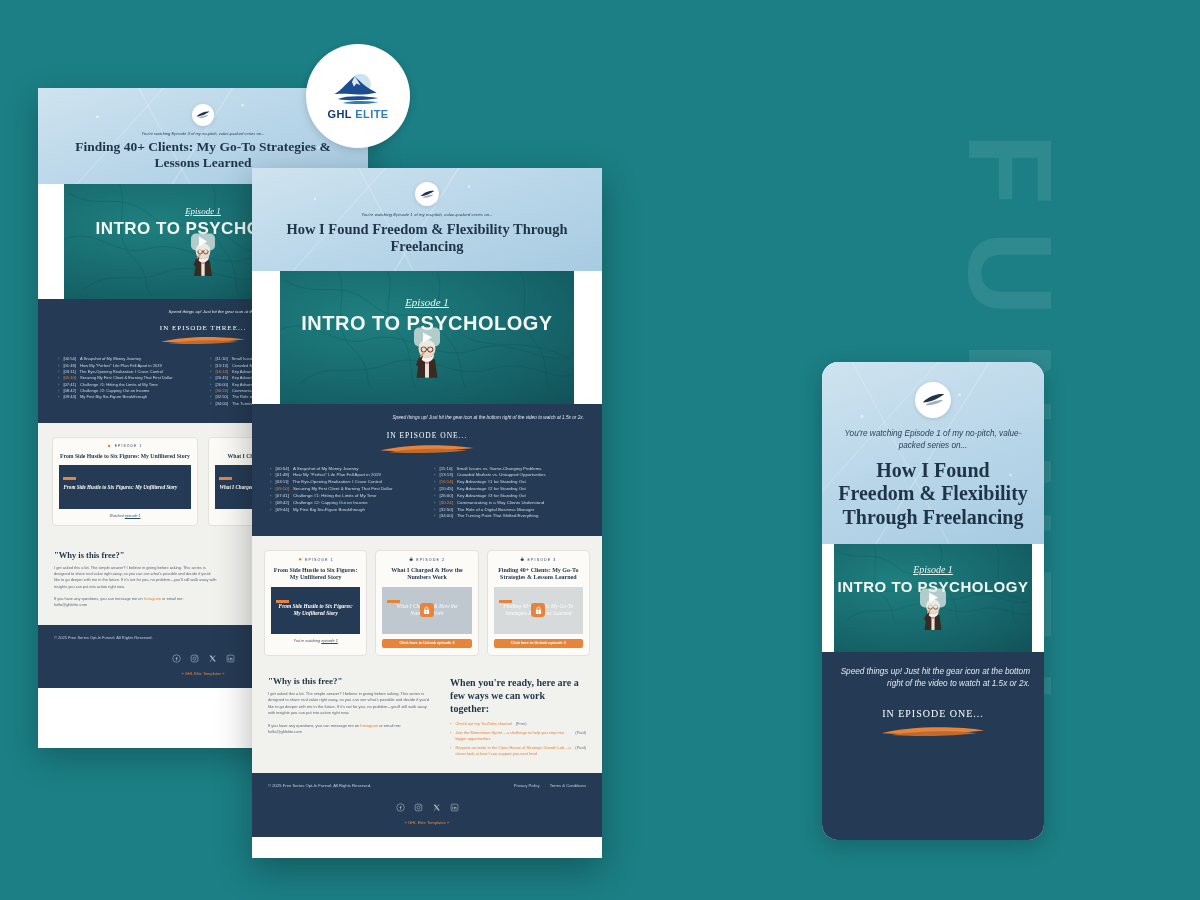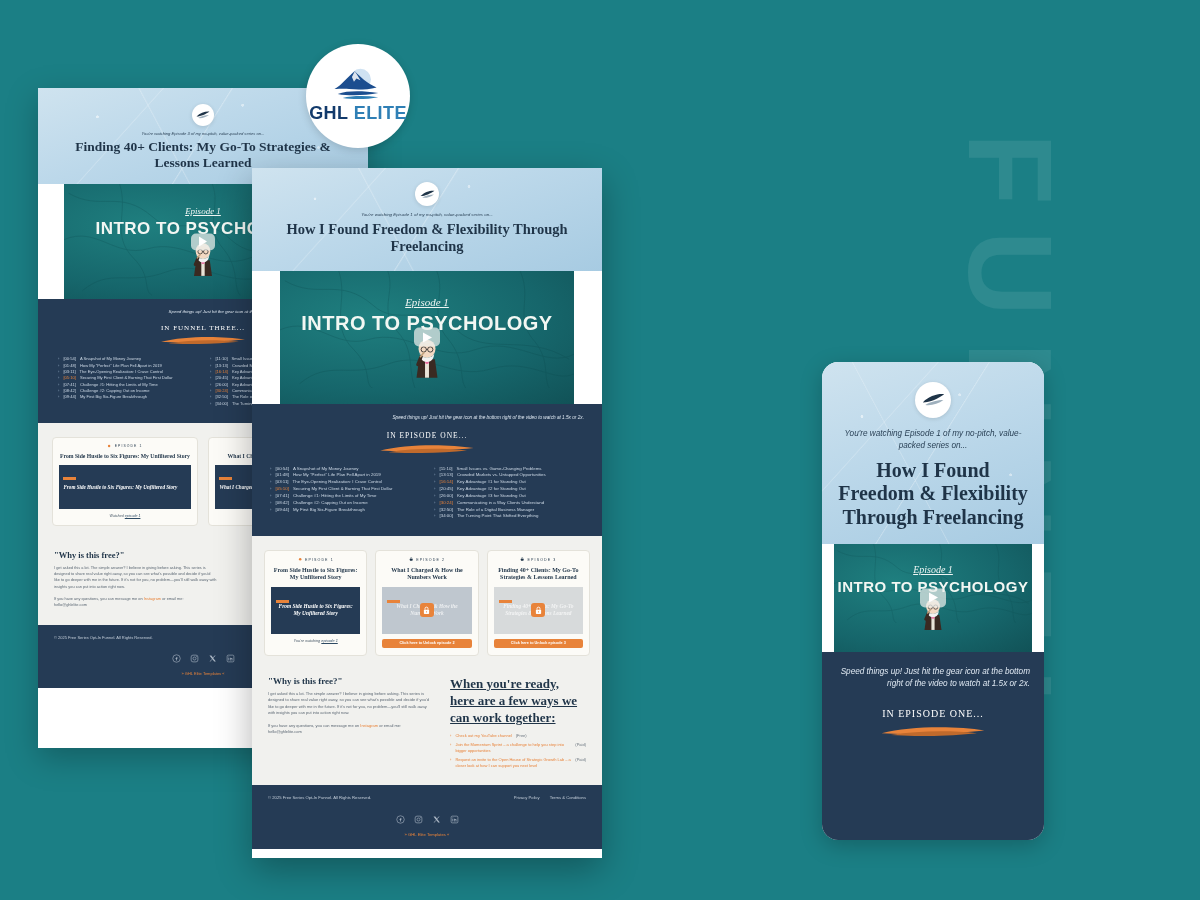--- a/index.html
+++ b/index.html
@@ -233,21 +233,21 @@
     left: 306px; top: 44px;
     width: 104px; height: 104px;
     border-radius: 50%;
     background: #ffffff;
     display: flex; flex-direction: column;
     align-items: center; justify-content: center;
     z-index: 30;
     box-shadow: 0 2px 8px rgba(0,0,0,.16);
   }
   .logo-text {
-    font-weight: 700; font-size: 18px;
+    font-weight: 700; font-size: 11px;
     letter-spacing: .4px; margin-top: 1px;
   }
   .logo-text .g { color: #123a6b; }
   .logo-text .e { color: #2f7fb5; }
 
   
   .phone {
     position: absolute;
     left: 822px; top: 362px;
     width: 222px; height: 478px;
@@ -306,21 +306,21 @@
       <path d="M16 42 L21 30" stroke="#3a2a22" stroke-width="5" stroke-linecap="round"></path>
       <path d="M20 30 L25 24" stroke="#c2a27d" stroke-width="2.6" stroke-linecap="round"></path>
     </svg>
     <div class="play-btn" style="width:24px;height:17px;">
       <div class="play-tri" style="border-width:5px 0 5px 8px;"></div>
     </div>
   </div>
 
   <div class="dark-band" style="padding:10px 20px 16px;">
     <div class="speed-note" style="font-size:4.4px;">Speed things up! Just hit the gear icon at the bottom right of the video to watch at 1.5x or 2x.</div>
-    <div class="in-ep" style="font-size:7px;margin-top:10px;">IN FUNNEL THREE...</div>
+    <div class="in-ep" style="font-size:7px;margin-top:10px;">IN EPISODE THREE...</div>
     <svg class="swoosh" width="96" height="9" viewBox="0 0 120 12" style="margin-top:3px;">
       <path d="M4 9 C35 1 85 1 116 6 C86 9 34 11 4 9 Z" fill="#e8833a"></path>
       <path d="M14 11 C44 6 80 6 108 9 C80 12 42 13 14 11 Z" fill="#c06a2c"></path>
     </svg>
     <div class="ep-list" style="margin-top:12px;font-size:4.1px;">
       <div class="ep-col" id="back-ch-left">
           <div class="ep-li">
             <span class="bullet">›</span>
             <span class="ts">[00:54]</span>
             <span>A Snapshot of My Money Journey</span>
@@ -671,21 +671,21 @@
 
   <div style="background:#f1f1ee;padding:4px 16px 16px;display:flex;gap:16px;">
     <div style="flex:1.1;">
       <div class="why-h" style="font-size:9px;">"Why is this free?"</div>
       <div class="why-p" style="font-size:4px;margin-top:5px;">I get asked this a lot. The simple answer? I believe in giving before asking. This series is designed to share real value right away, so you can see what's possible and decide if you'd like to go deeper with me in the future. If it's not for you, no problem—you'll still walk away with insights you can put into action right now.</div>
       <div class="why-p" style="font-size:4px;margin-top:6px;">
         <span>If you have any questions, you can message me on </span><span class="lnk">Instagram</span><span> or email me: hello@ghlelite.com</span>
       </div>
     </div>
     <div style="flex:.9;">
-      <div class="why-h" style="font-size:13px;line-height:1.3;text-decoration:underline;">When you're ready, here are a few ways we can work together:</div>
+      <div class="why-h" style="font-size:10px;line-height:1.3;">When you're ready, here are a few ways we can work together:</div>
       <div style="margin-top:6px;font-size:4px;" id="front-ready">
           <div class="ready-li" style="margin-top: 3px;">
             <span>›</span>
             <span class="t">Check out my YouTube channel </span>
             <span class="paid">(Free)</span>
           </div>
           <div class="ready-li" style="margin-top: 3px;">
             <span>›</span>
             <span class="t">Join the Momentum Sprint – a challenge to help you step into bigger opportunities </span>
             <span class="paid">(Paid)</span>

